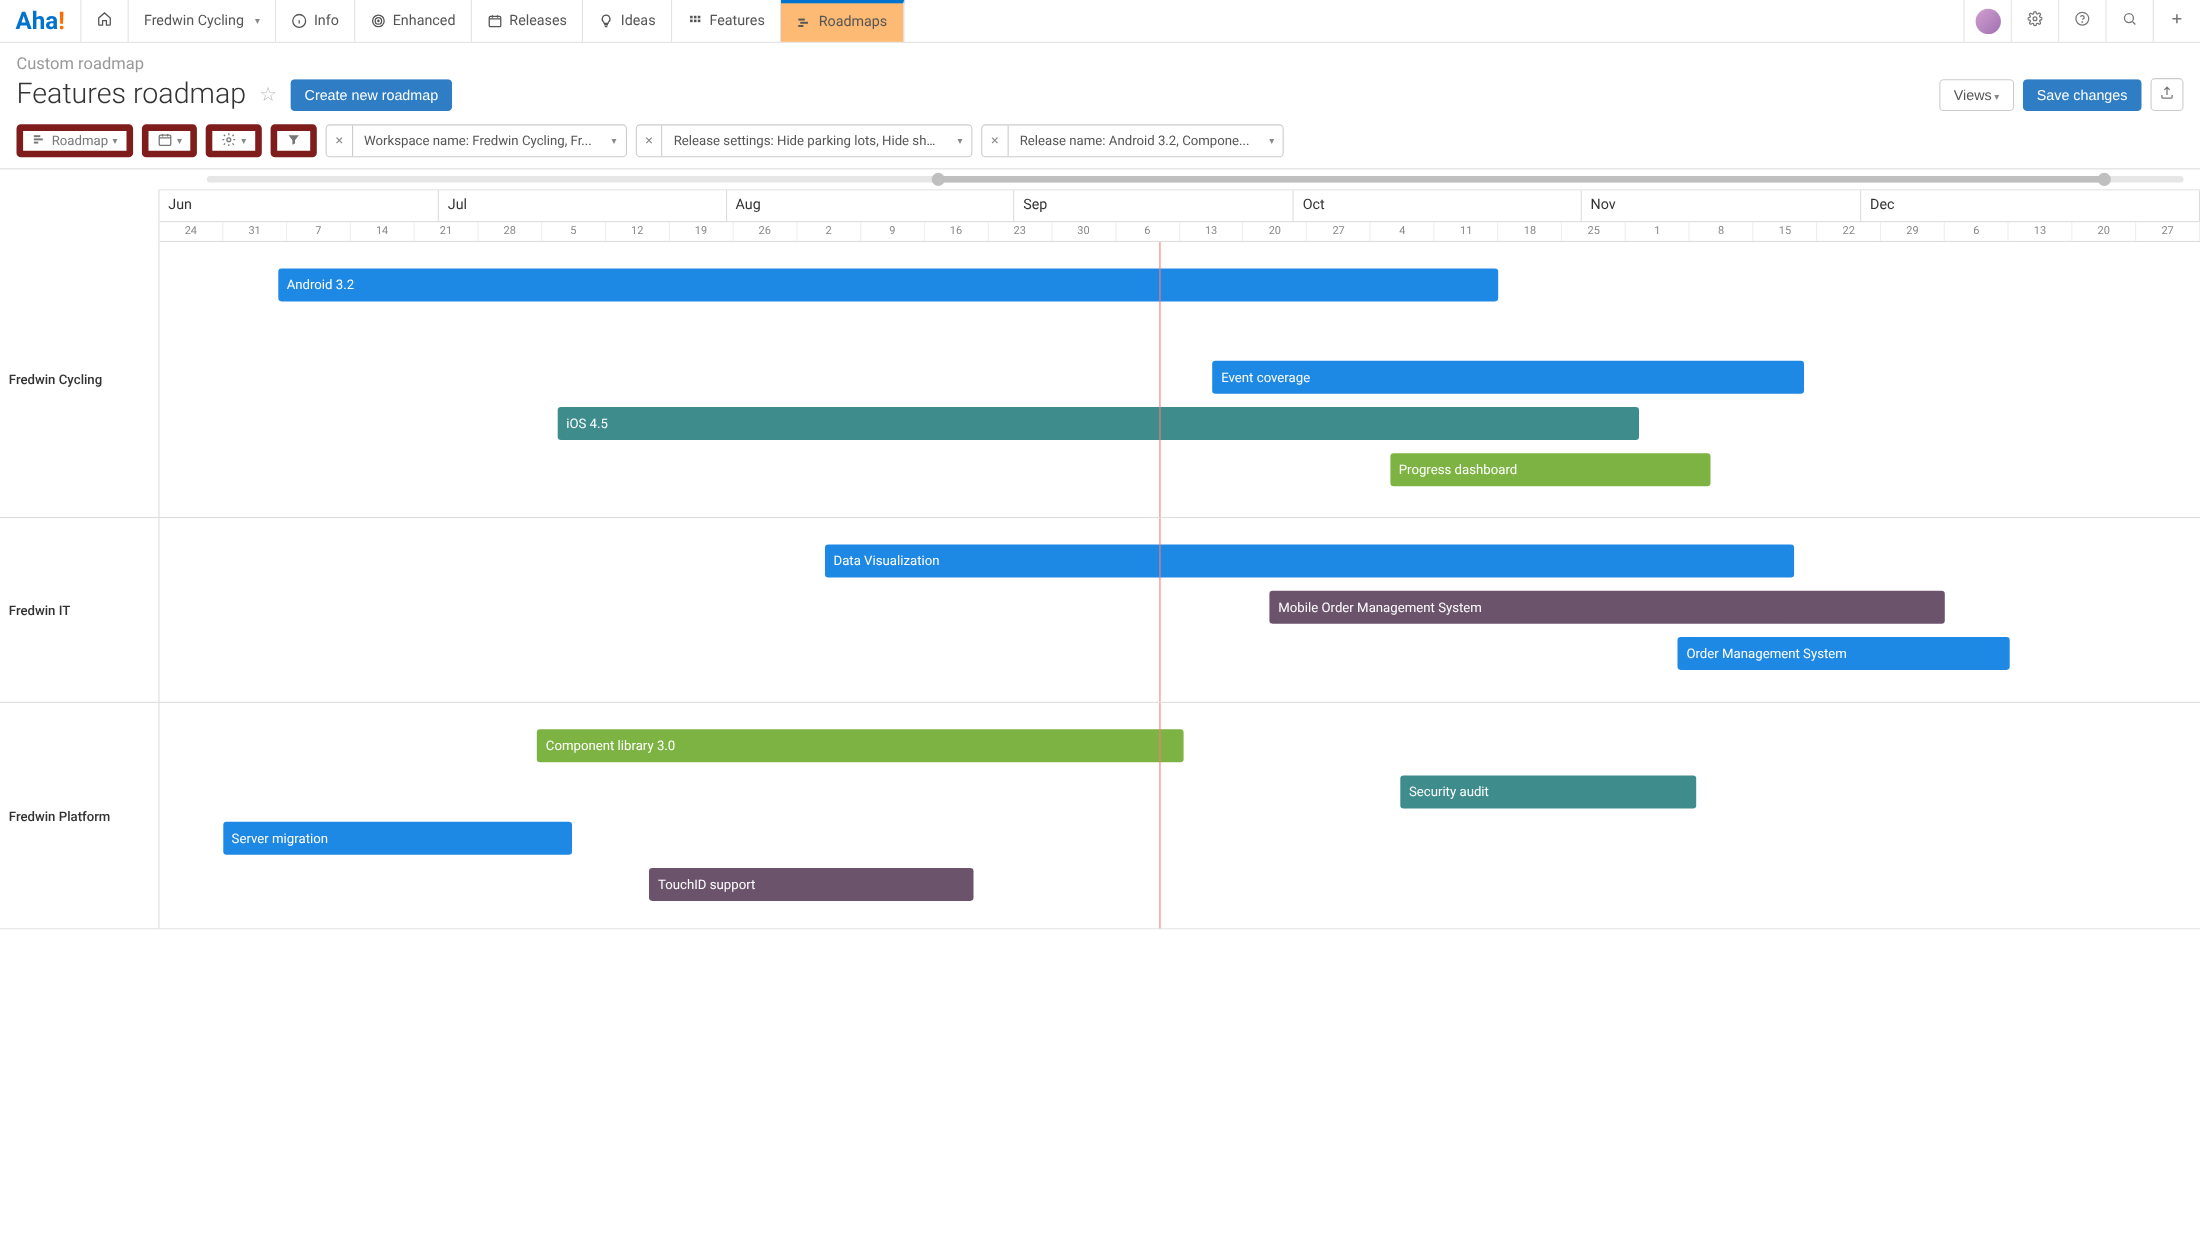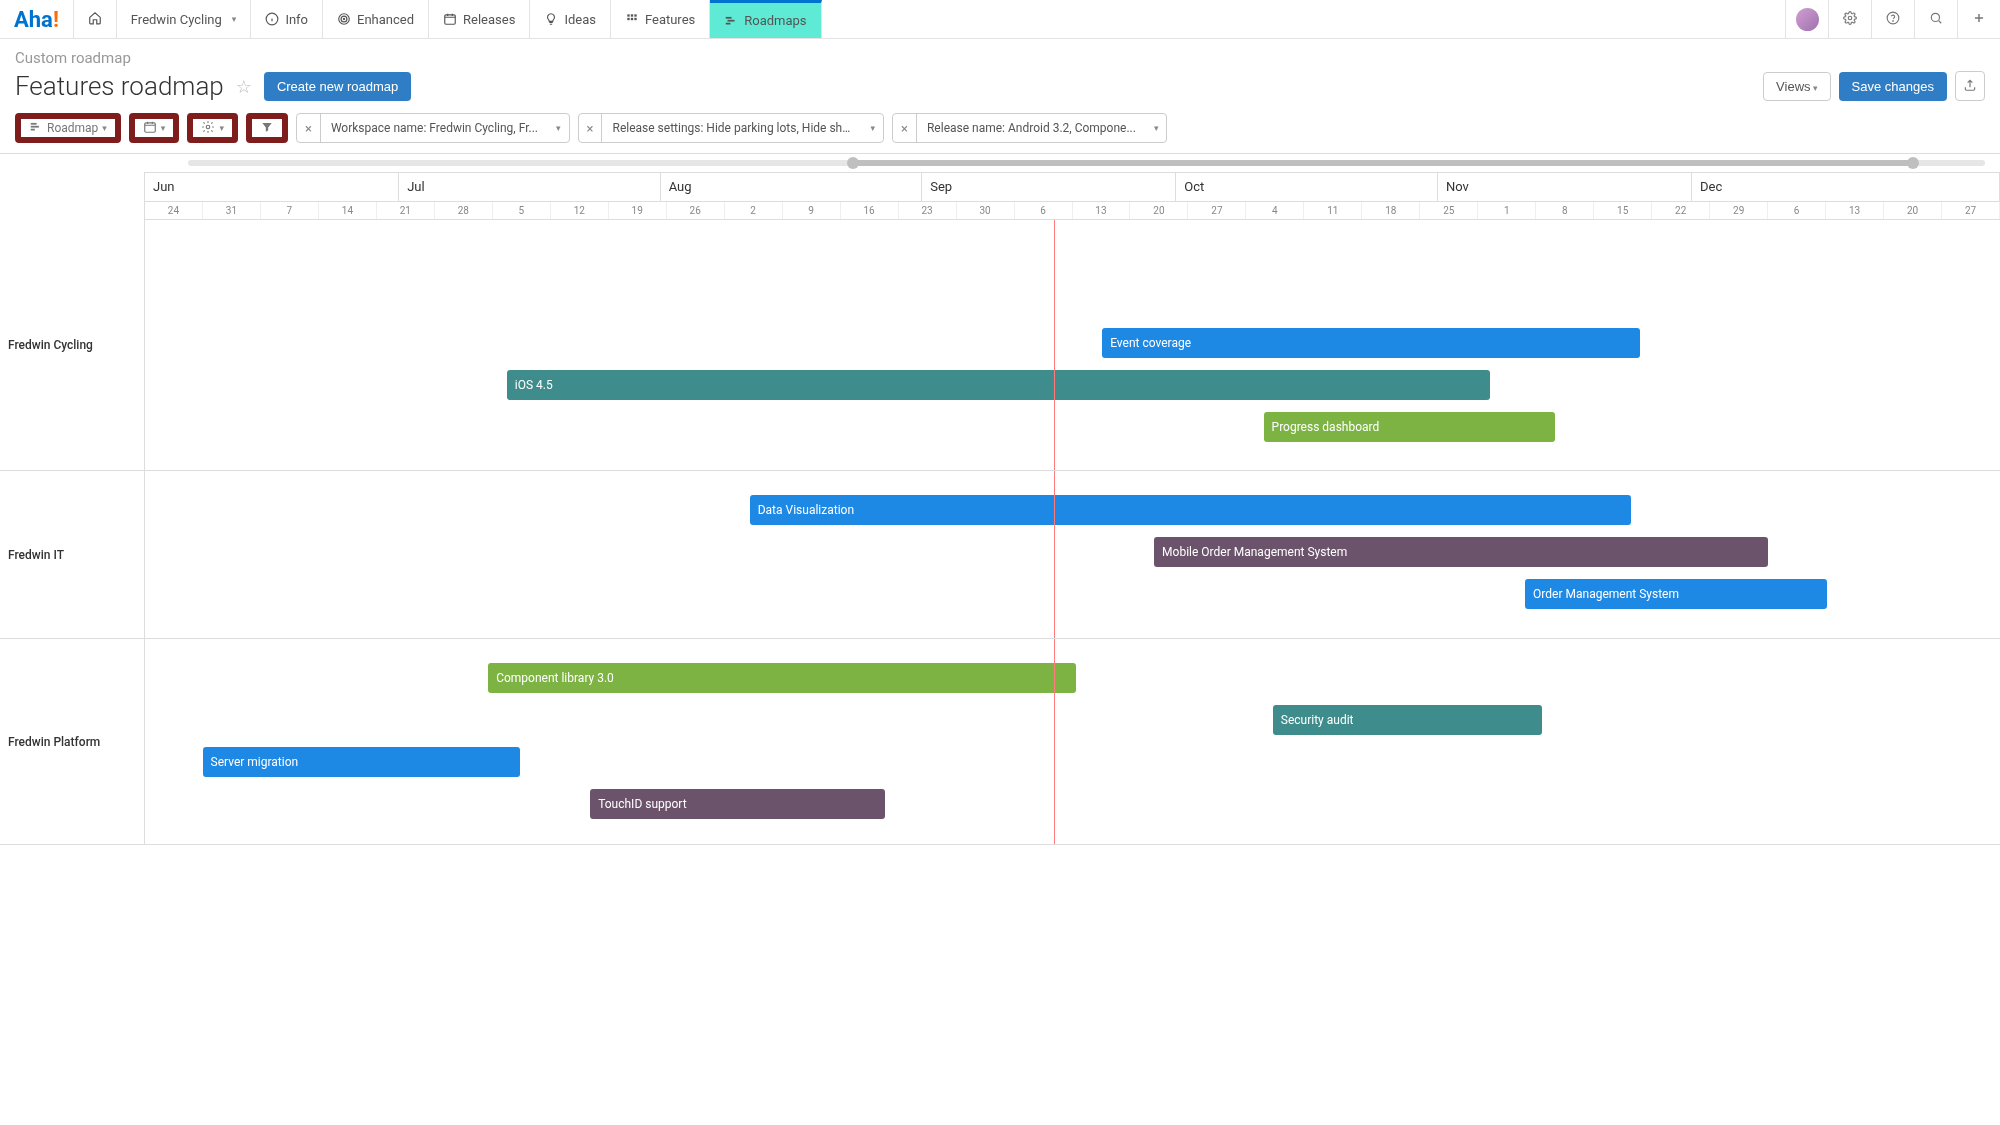--- a/index.html
+++ b/index.html
@@ -4,21 +4,21 @@
 <style>
 * { box-sizing: border-box; margin: 0; padding: 0; }
 body { font-family: -apple-system, BlinkMacSystemFont, "Segoe UI", Roboto, sans-serif; font-size: 13px; color: #333; background: #fff; }
 
 
 .topnav { display: flex; align-items: stretch; height: 39px; border-bottom: 1px solid #e3e3e3; background: #fff; }
 .logo { display: flex; align-items: center; padding: 0 14px; font-weight: 700; font-size: 22px; color: #0073cf; border-right: 1px solid #e3e3e3; }
 .logo span.ex { color: #ff6d00; }
 .nav-item { display: flex; align-items: center; padding: 0 14px; border-right: 1px solid #e3e3e3; color: #555; gap: 6px; cursor: pointer; }
 .nav-item.dropdown::after { content: "▾"; font-size: 9px; margin-left: 4px; color: #888; }
-.nav-item.active { background: #5eead4; border-top: 3px solid #0073cf; padding-top: 0; }
+.nav-item.active { background: #fdba74; border-top: 3px solid #0073cf; padding-top: 0; }
 .nav-item .nav-icon { width: 14px; height: 14px; display: inline-block; }
 .nav-spacer { flex: 1; }
 .nav-right { display: flex; align-items: stretch; }
 .nav-right .nav-icon-btn { display: flex; align-items: center; justify-content: center; width: 43px; border-left: 1px solid #e3e3e3; cursor: pointer; color: #777; }
 .avatar { width: 23px; height: 23px; border-radius: 50%; background: linear-gradient(135deg, #d0a0d0, #a070b0); }
 
 
 .subheader { padding: 10px 15px 12px; }
 .crumb { font-size: 15px; color: #999; margin-bottom: 4px; }
 .title-row { display: flex; align-items: center; gap: 12px; }
@@ -277,20 +277,21 @@
         </div>
     </div>
   </div>
 
   <div class="rows" id="groups-container">
 
   <div class="group-row">
         <div class="group-label">Fredwin Cycling</div>
         <div class="group-chart" style="height: 250px;">
           <div class="today-line" style="left: 49%;"></div>
+          <div class="bar blue" style="left: 5.8%; width: 59.8%; top: 24px;">Android 3.2</div>
           <div class="bar blue" style="left: 51.6%; width: 29%; top: 108px;">Event coverage</div>
           <div class="bar teal" style="left: 19.5%; width: 53%; top: 150px;">iOS 4.5</div>
           <div class="bar green" style="left: 60.3%; width: 15.7%; top: 192px;">Progress dashboard</div>
         </div>
       </div>
       <div class="group-row">
         <div class="group-label">Fredwin IT</div>
         <div class="group-chart" style="height: 167px;">
           <div class="today-line" style="left: 49%;"></div>
           <div class="bar blue" style="left: 32.6%; width: 47.5%; top: 24px;">Data Visualization</div>

